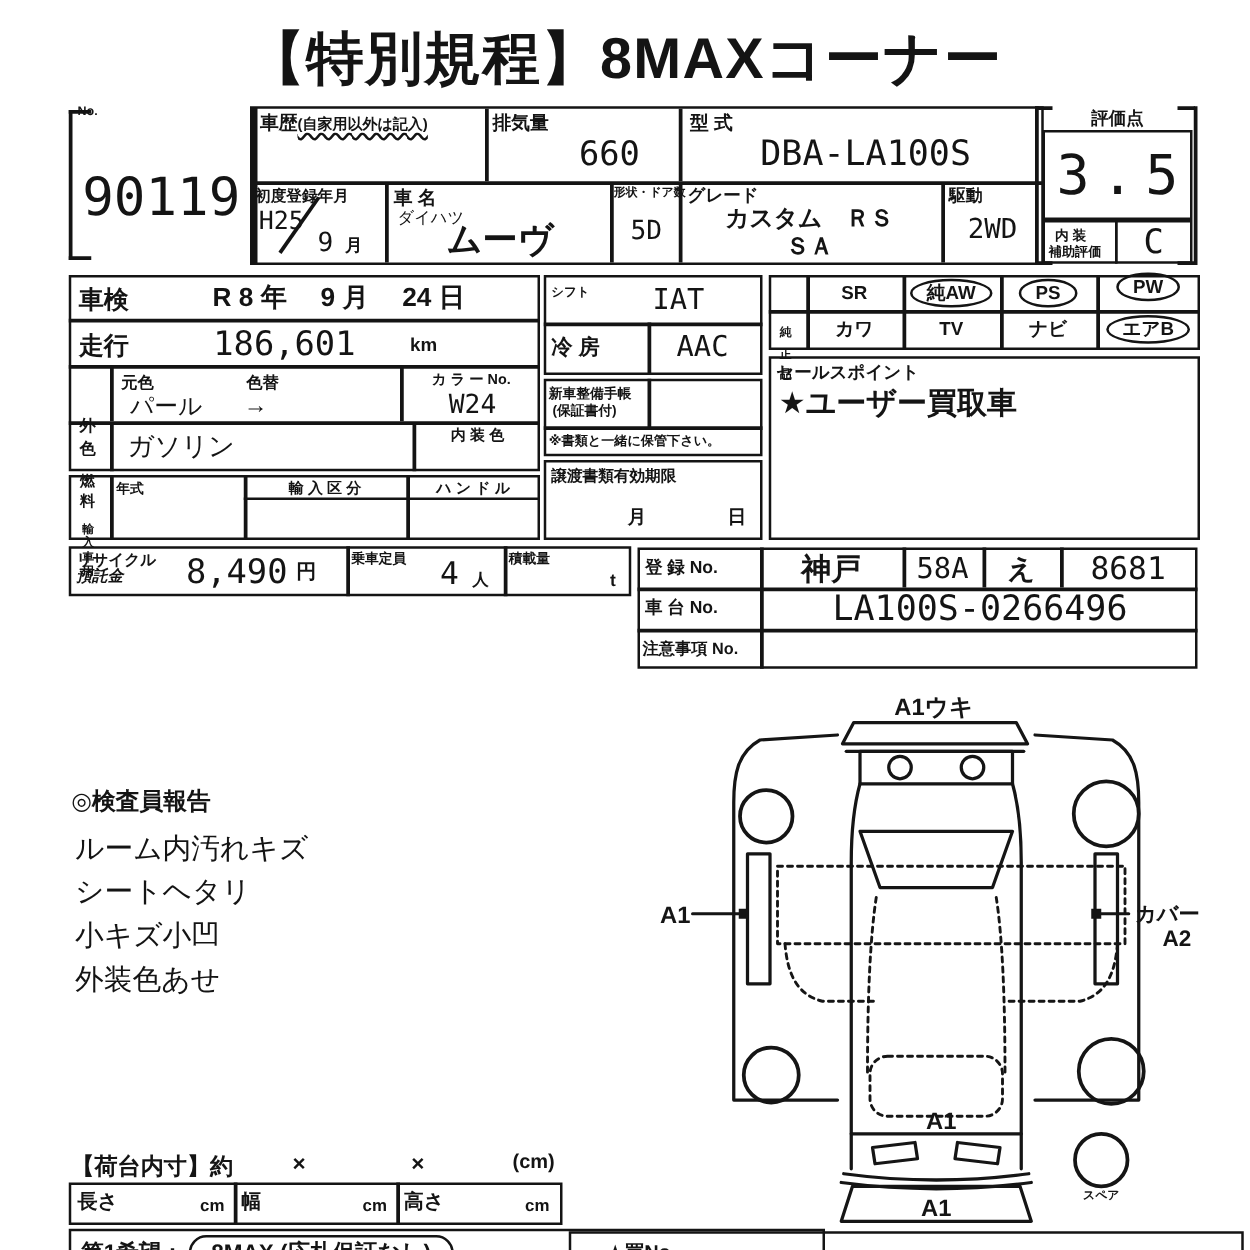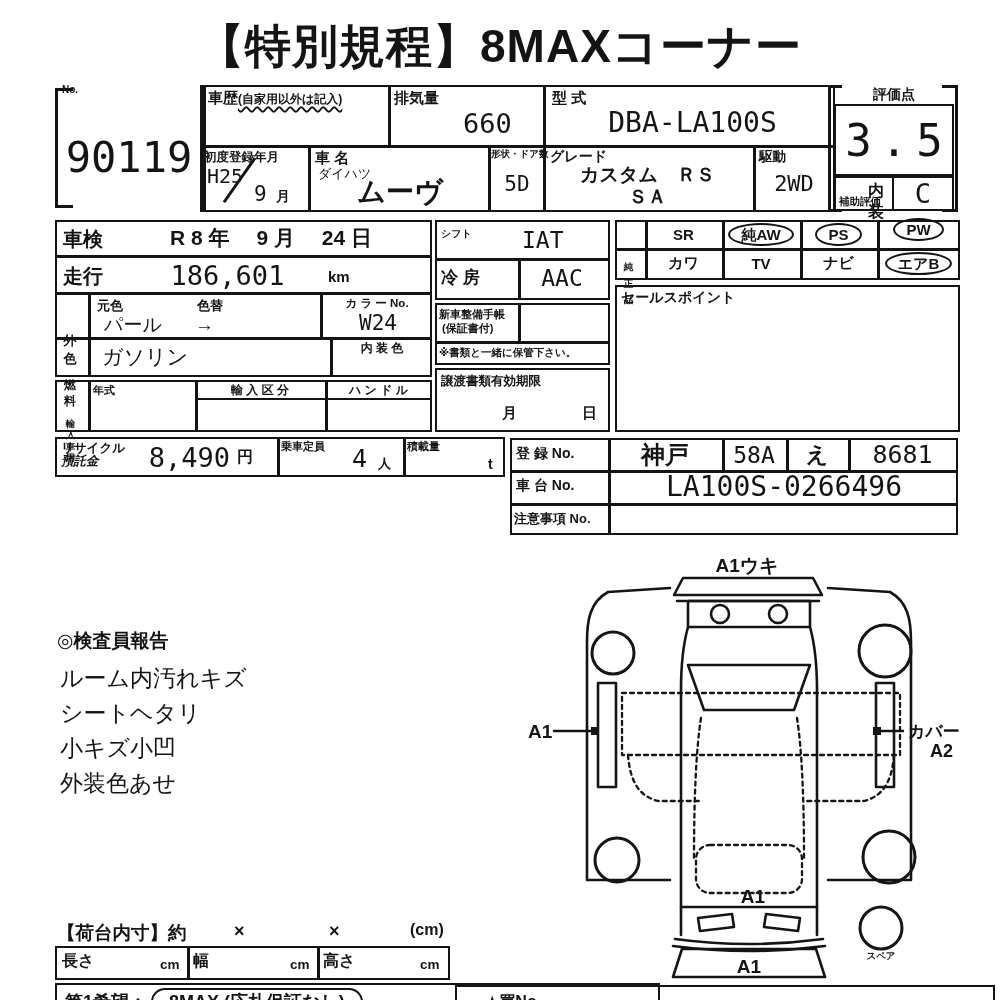--- a/index.html
+++ b/index.html
@@ -72,21 +72,21 @@
   <div class="vl" style="left:955px;top:85px;height:127px;width:3px;"></div>
   <div class="hl" style="left:828px;top:85px;width:14px;height:3px;"></div>
   <div class="hl" style="left:942px;top:85px;width:14px;height:3px;"></div>
   <div class="hl" style="left:828px;top:209px;width:14px;height:3px;"></div>
   <div class="hl" style="left:942px;top:209px;width:14px;height:3px;"></div>
   <div class="ab b ctr" style="left:838px;top:86px;width:112px;height:17px;font-size:14px;text-align:center;">評価点</div>
   <div class="bx ctr mono" style="left:834px;top:104px;width:120px;height:72px;">
     <span style="font-size:44px;letter-spacing:9px;padding-left:9px;">3.5</span>
   </div>
   <div class="bx" style="left:834px;top:176px;width:60px;height:35px;">
-    <div class="ab b" style="left:8px;top:3px;font-size:16px;margin-left:24px;">内 装</div>
+    <div class="ab b" style="left:8px;top:3px;font-size:11px;">内 装</div>
     <div class="ab b" style="left:3px;top:17px;font-size:10.5px;">補助評価</div>
   </div>
   <div class="bx ctr mono" style="left:892px;top:176px;width:62px;height:35px;">
     <span style="font-size:27px;">C</span>
   </div>
 
   <div class="bx" style="left:55px;top:220px;width:377px;height:157px;"></div>
   <div class="hl" style="left:55px;top:255px;width:377px;"></div>
   <div class="hl" style="left:55px;top:292px;width:377px;"></div>
   <div class="hl" style="left:55px;top:337px;width:377px;"></div>
@@ -169,20 +169,21 @@
     </div>
   <div class="ab ctr b" style="left:802px;top:250px;width:73px;height:26px;font-size:15px;">
       <span>ナビ</span>
     </div>
   <div class="ab ctr b" style="left:879px;top:250px;width:79px;height:26px;font-size:15px;">
       <span class="circle">エアB</span>
     </div>
 
   <div class="bx" style="left:615px;top:285px;width:345px;height:147px;"></div>
   <div class="ab b" style="left:621px;top:289px;font-size:14px;">セールスポイント</div>
+  <div class="ab b" style="left:623px;top:306px;font-size:24px;">★ユーザー買取車</div>
 
   <div class="bx" style="left:55px;top:437px;width:450px;height:40px;"></div>
   <div class="vl" style="left:277px;top:437px;height:40px;"></div>
   <div class="vl" style="left:403px;top:437px;height:40px;"></div>
   <div class="ab b" style="left:61px;top:440px;font-size:12.5px;">リサイクル</div>
   <div class="ab b" style="left:61px;top:453px;font-size:12.5px;font-style:italic;">預託金</div>
   <div class="ab mono rt" style="left:130px;top:441px;width:100px;height:32px;font-size:27px;">8,490</div>
   <div class="ab b" style="left:237px;top:447px;font-size:16px;">円</div>
   <div class="ab b" style="left:281px;top:439px;font-size:11px;">乗車定員</div>
   <div class="ab mono" style="left:352px;top:444px;font-size:25px;">4</div>

